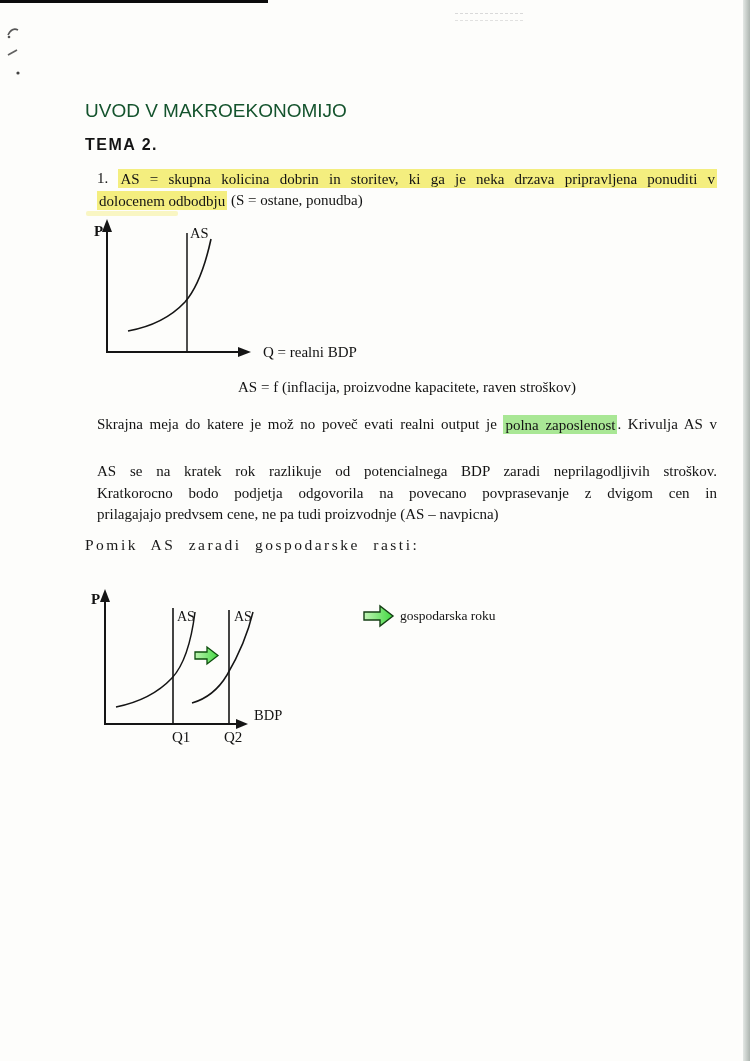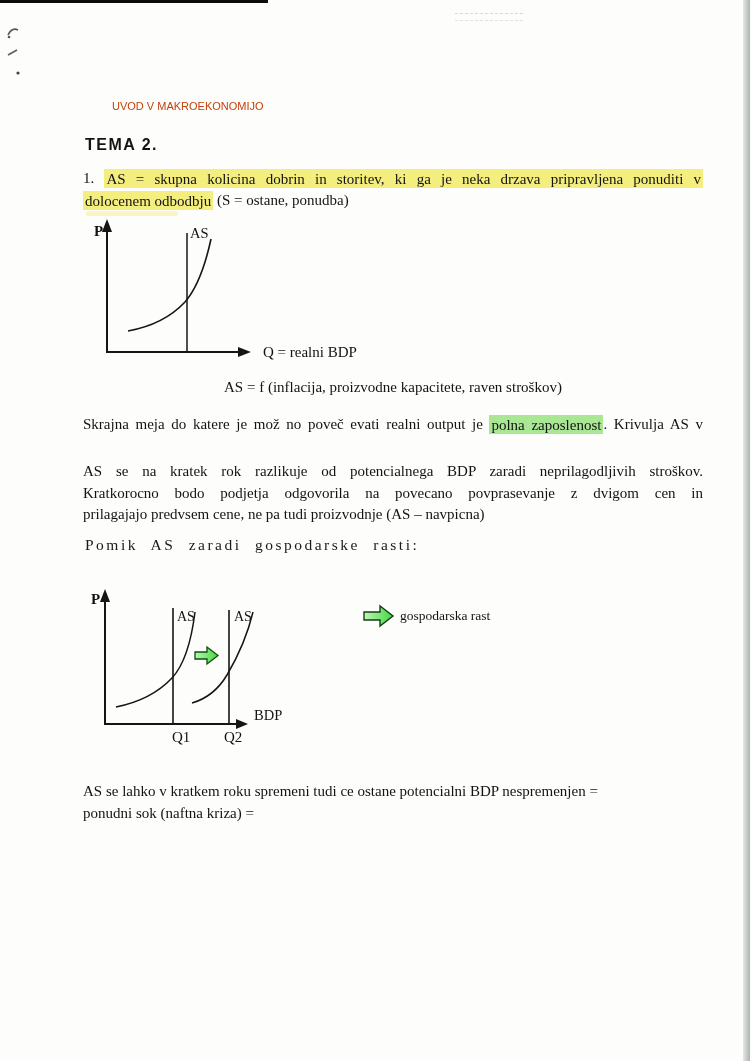--- a/index.html
+++ b/index.html
@@ -11,25 +11,25 @@
   .sans { font-family:"Liberation Sans", sans-serif; }
   .abs { position:absolute; }
 
   
   .header {
     position:absolute; top:62px; left:85px; width:641px; height:25px;
     border-bottom:2.5px solid #3a3a3a;
     display:flex; justify-content:space-between; align-items:flex-start;
     font-size:15.5px; color:#1d1d1d;
   }
-  .doc-title { position:absolute; top:100px; left:85px; font-size:11px; color:#c2410c;margin-left:27px; }
+  .doc-title { position:absolute; top:100px; left:85px; font-size:19px; color:#14532d; }
   .topic-heading { position:absolute; top:136px; left:85px; font-size:16px; font-weight:bold; letter-spacing:1.5px; color:#141414; }
 
   
-  .textblock { position:absolute; left:83px; width:620px; font-size:15px; line-height:21.5px; color:#131313; }
+  .textblock { position:absolute; left:97px; width:620px; font-size:15px; line-height:21.5px; color:#131313; }
   .lh22 { line-height:22px; }
   .just { text-align:justify; text-align-last:justify; }
   .hl-y { background:#f4ee7f; padding:1.5px 2px; }
   .hl-g { background:#a9e795; padding:1.5px 2px; }
 
   .shift-heading {
     position:absolute; top:536px; left:85px; font-size:15.5px; color:#1a1a1a;
     letter-spacing:2.5px; word-spacing:7px;
   }
 
@@ -131,20 +131,16 @@
 
   <svg class="abs" style="left:362px; top:602px;" width="34" height="28" viewBox="0 0 34 28">
     <defs>
       <linearGradient id="ag2" x1="0" y1="0" x2="1" y2="0">
         <stop offset="0" stop-color="#c2f4b6"></stop>
         <stop offset="1" stop-color="#3fd83f"></stop>
       </linearGradient>
     </defs>
     <path d="M2,10 L18,10 L18,4 L31,14 L18,24 L18,18 L2,18 Z" fill="url(#ag2)" stroke="#143e14" stroke-width="1.4"></path>
   </svg>
-  <div class="legend-label">gospodarska rast</div>
+  <div class="legend-label">gospodarska roku</div>
 
-  <div class="textblock lh22" style="top:780px;">
-    <div>AS se lahko v kratkem roku spremeni tudi ce ostane potencialni BDP nespremenjen =</div>
-    <div>ponudni sok (naftna kriza) =</div>
-  </div>
 
 </div>
 
 </body></html>

